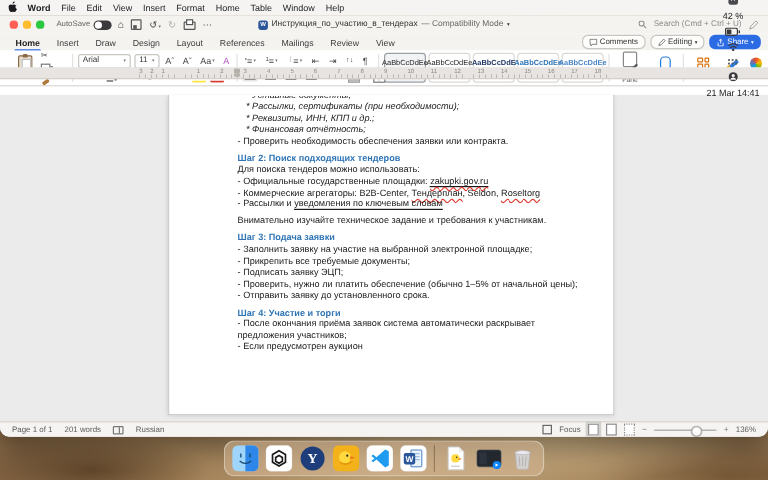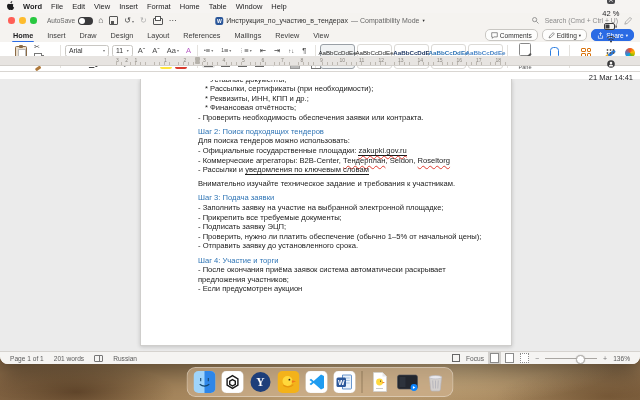--- a/index.html
+++ b/index.html
@@ -106,22 +106,22 @@
   .ruler .ticks{position:absolute;left:112px;width:394px;bottom:0;height:3px;
     background:repeating-linear-gradient(90deg,transparent 0 4px,#bdb8b1 4px 4.8px);}
   .ind-mark{position:absolute;left:195px;top:1px;width:5px;height:4px;background:#b5b1aa;border-radius:1px;}
   .ind-mark2{position:absolute;left:195px;bottom:1px;width:5px;height:3px;background:#b5b1aa;border-radius:1px;}
   
   .docarea{position:absolute;top:66px;left:0;right:0;bottom:12px;background:#ebebeb;overflow:hidden;}
   .page{position:absolute;left:140px;top:0;width:370px;height:266px;background:#fff;
     border:1px solid #cfcecc;border-top:none;box-shadow:0 1px 4px rgba(0,0,0,.18);}
   .textblock{position:absolute;left:57px;top:1px;width:290px;font-size:7.6px;line-height:9.6px;color:#1a1a1a;}
   .dl{white-space:normal;}
-  .dl.ind{padding-left:7px;}
-  .dl.h{color:#2e74b5;font-weight:normal;}
+  .dl.ind{padding-left:7px;font-style:italic;}
+  .dl.h{color:#2e74b5;font-weight:bold;}
   .dl.gap{height:4.5px;}
   .dl.clip{height:4px;overflow:hidden;}
   .dl.clip span{display:block;margin-top:-5px;}
   .seg.u{border-bottom:.5px solid #1a1a1a;}
   .seg.wavy{text-decoration:underline wavy #e03c31 .8px;text-underline-offset:1.5px;}
   .seg.u.wavy{border-bottom:.5px solid #1a1a1a;}
   
   .statusbar{position:absolute;left:0;right:0;bottom:0;height:12px;background:#f5f4f2;border-top:1px solid #d6d3cf;
     display:flex;align-items:center;font-size:6.6px;color:#5b5b5b;padding:0 10px;}
   .sb-left{display:flex;align-items:center;gap:10px;}

